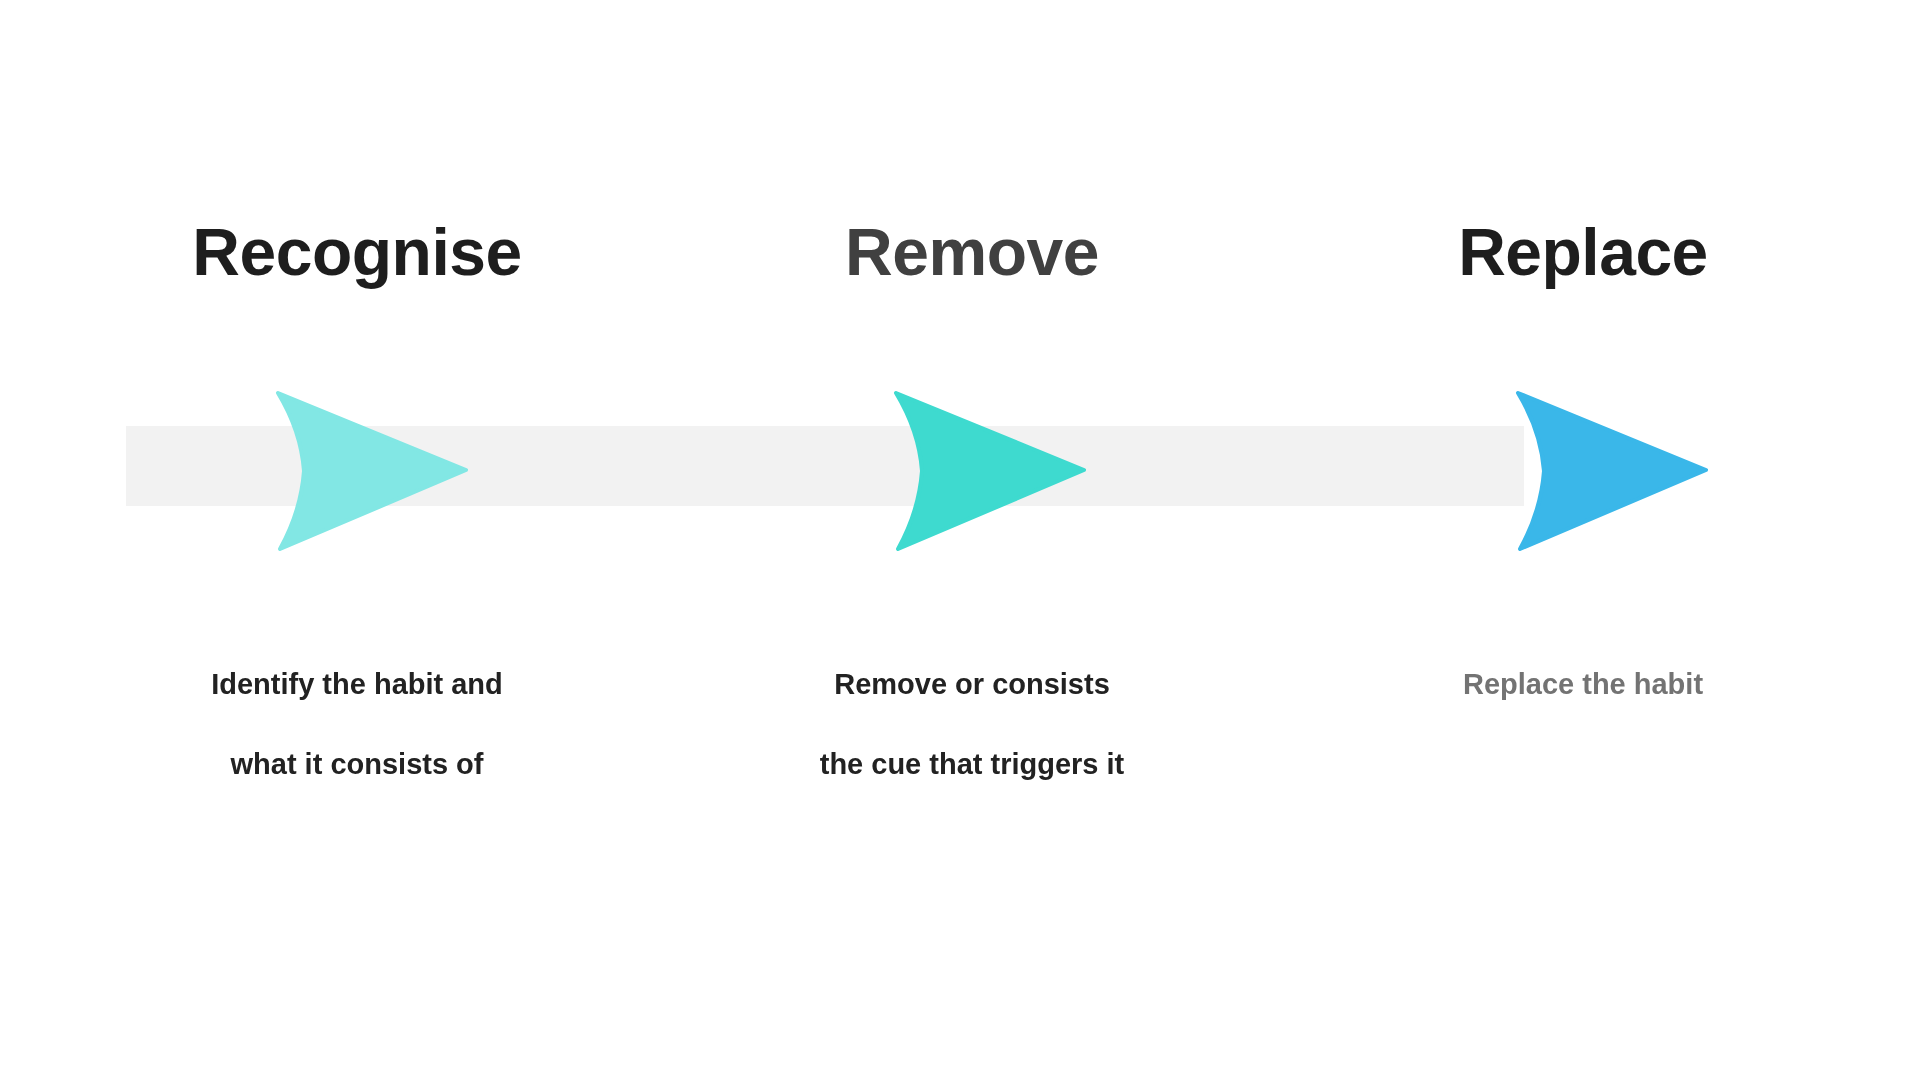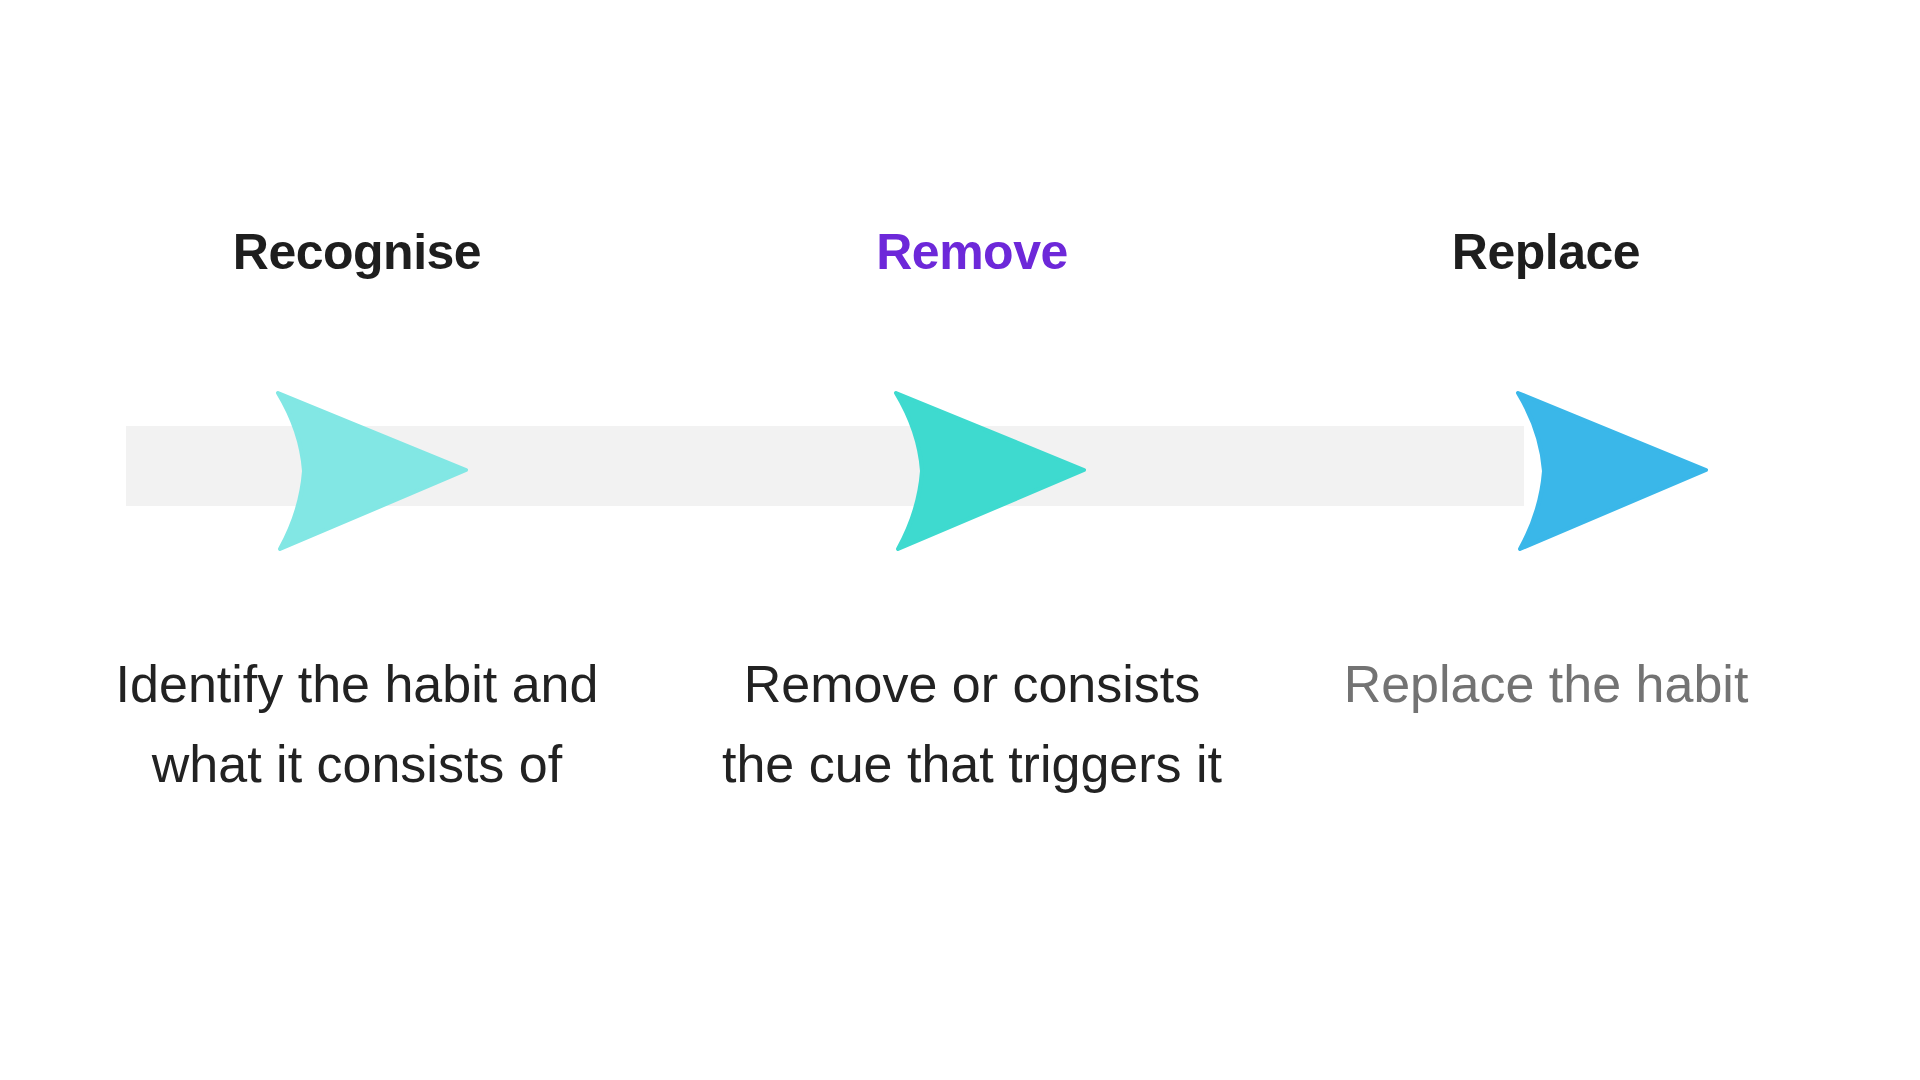--- a/index.html
+++ b/index.html
@@ -32,36 +32,36 @@
   .arrow-2 { left: 1508px; }
   .step {
     position: absolute;
     top: 214px;
     width: 620px;
     height: 600px;
     text-align: center;
   }
   .step-0 { left: 47px; }
   .step-1 { left: 662px; }
-  .step-2 { left: 1236px; }
+  .step-2 { left: 1273px; }
   .step-title {
     margin: 0;
-    font-size: 50px;
+    font-size: 66px;
     font-weight: 700;
     line-height: 77px;
     letter-spacing: -0.5px;
   }
   .step-desc {
     position: absolute;
     left: 0;
     right: 0;
     top: 430px;
     margin: 0;
-    font-size: 52px;
-    font-weight: 400;
+    font-size: 29px;
+    font-weight: 700;
     line-height: 80px;
     white-space: pre-line;
   }
 </style>
 </head>
 <body>
 
 <div class="canvas">
 
   <div class="band" style="background: rgb(242, 242, 242);"></div>
@@ -78,21 +78,21 @@
     <path d="M10 2 L198 79 L12 158 Q33 120 36 80 Q33 40 10 2 Z" stroke-width="4" stroke-linejoin="round" fill="#3ab7e9" stroke="#3ab7e9"></path>
   </svg>
 
   <div class="step step-0">
     <h2 class="step-title" style="color: rgb(30, 30, 30);">Recognise</h2>
     <p class="step-desc" style="color: rgb(34, 34, 34);">Identify the habit and
 what it consists of</p>
   </div>
 
   <div class="step step-1">
-    <h2 class="step-title" style="color: #6d28d9;">Remove</h2>
+    <h2 class="step-title" style="color: #404040;">Remove</h2>
     <p class="step-desc" style="color: rgb(34, 34, 34);">Remove or consists
 the cue that triggers it</p>
   </div>
 
   <div class="step step-2">
     <h2 class="step-title" style="color: rgb(30, 30, 30);">Replace</h2>
     <p class="step-desc" style="color: #737373;">Replace the habit</p>
   </div>
 
 </div>

